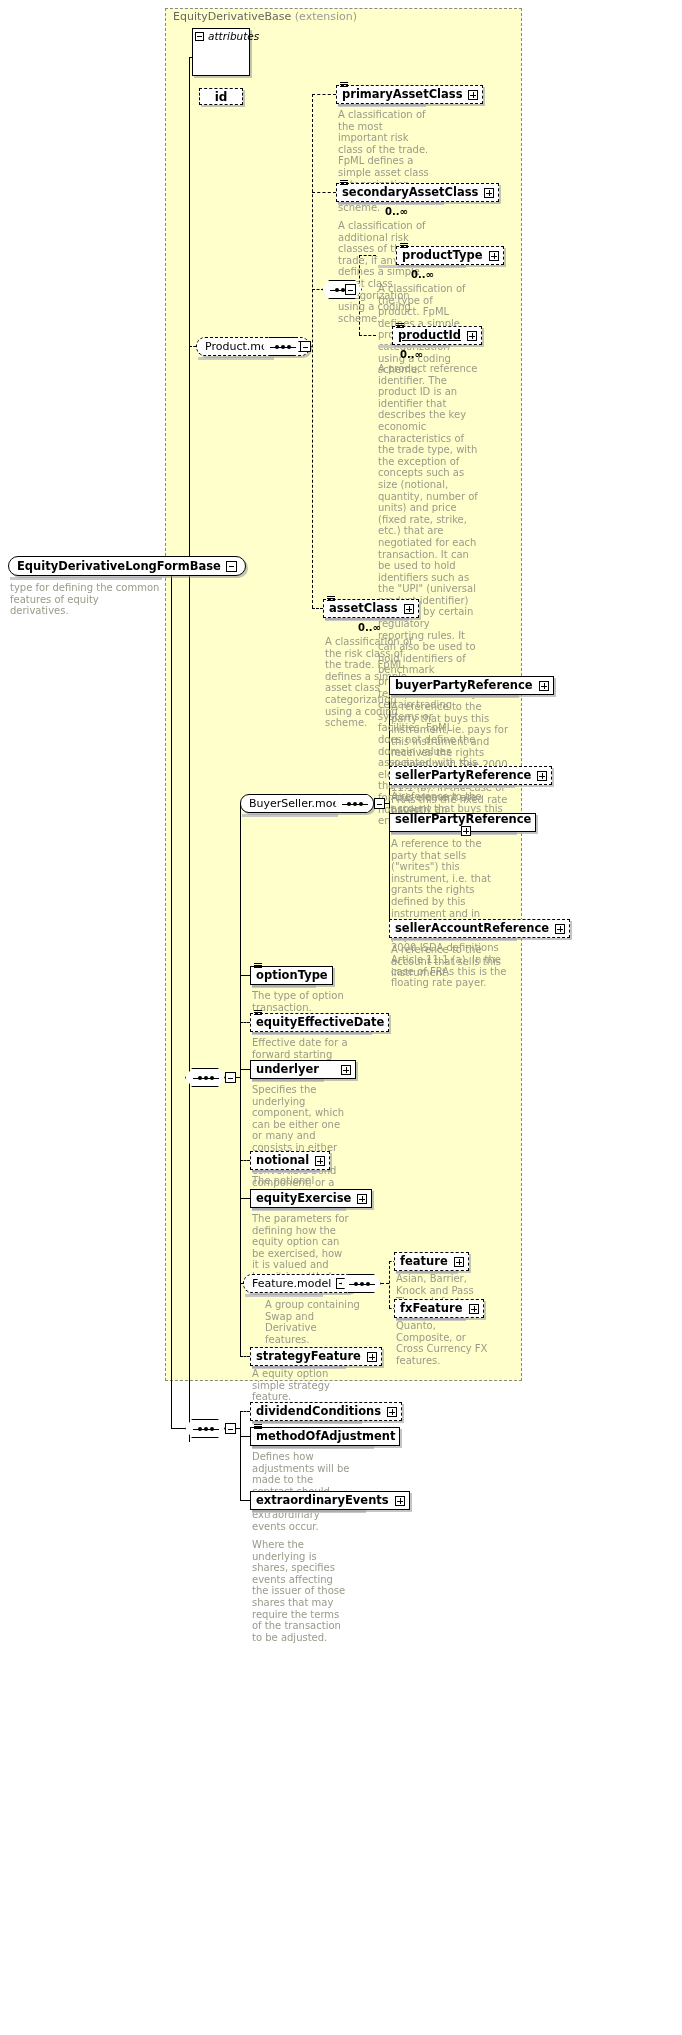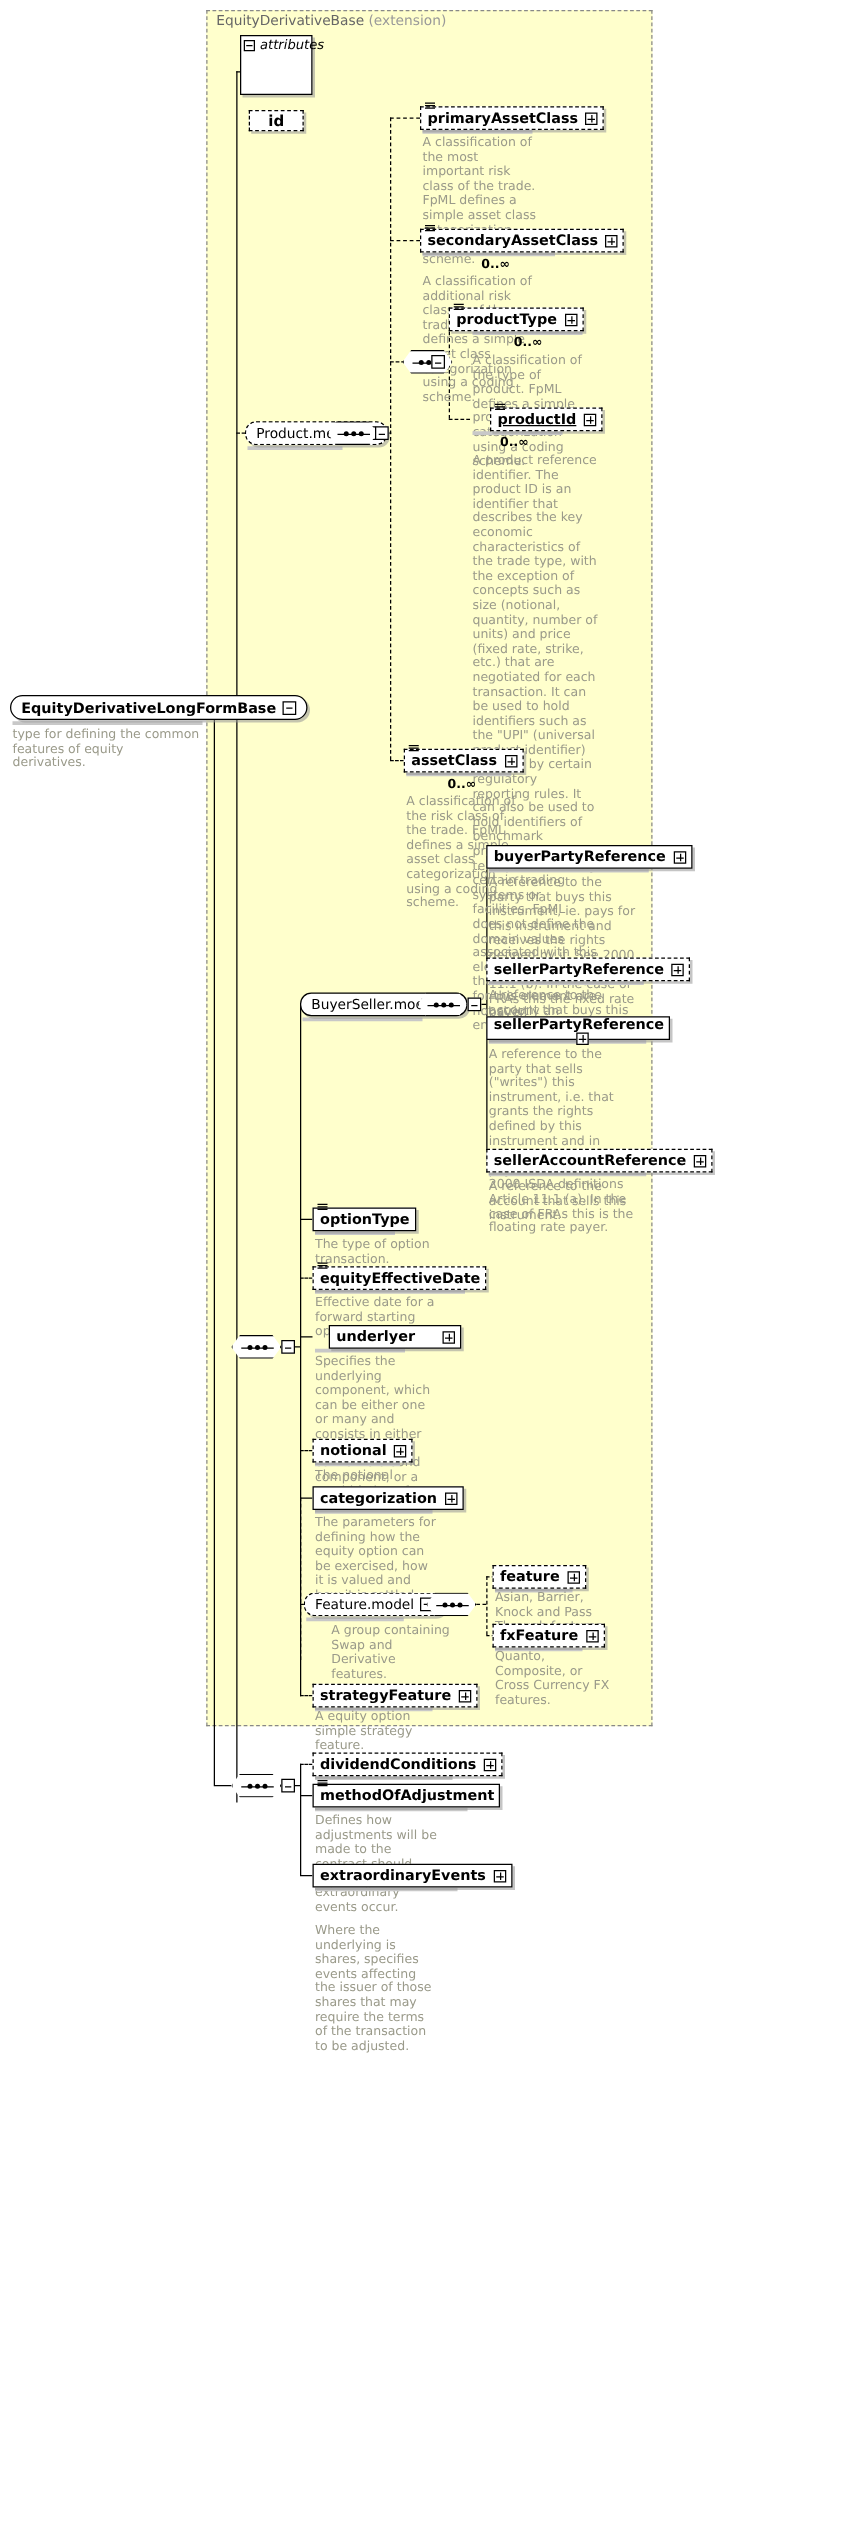--- a/index.html
+++ b/index.html
@@ -296,21 +296,21 @@
       <b></b>
       <b></b>
     </span>
 </div>
 <div class="minus" style="left:345px; top:284px;"></div>
 
 <div class="ln h" style="left:356px; top:289px; width:3px;"></div>
 <div class="lnd v" style="left:359px; top:255px; height:80px;"></div>
 
 <div class="lnd h" style="left:359px; top:255px; width:17px;"></div>
-<div class="node opt" style="left:359px; top:246px;justify-content:center;">
+<div class="node opt" style="left:396px; top:246px;justify-content:center;">
   <span class="stripes">
       <i></i>
       <i></i>
       <i></i>
     </span>
   <span class="lbl">productType</span>
   <span class="plus"></span>
 </div>
 <div class="ubar" style="left:378px; top:265px; width:88px;"></div>
 <div class="card" style="left:411px; top:269px;">0..∞</div>
@@ -426,38 +426,38 @@
       <i></i>
       <i></i>
       <i></i>
     </span>
   <span class="lbl">equityEffectiveDate</span>
 </div>
 <div class="ubar" style="left:252px; top:1032px; width:120px;"></div>
 <div class="anno" style="left:252px; top:1037px; width:96px;">Effective date for a forward starting option.</div>
 
 <div class="ln h" style="left:240px; top:1069px; width:10px;"></div>
-<div class="node" style="left:263px; top:1060px;gap:16px;">
+<div class="node" style="left:250px; top:1060px;gap:16px;">
   <span class="lbl">underlyer</span>
   <span class="plus"></span>
 </div>
 <div class="ubar" style="left:252px; top:1079px; width:72px;"></div>
 <div class="anno" style="left:252px; top:1084px; width:98px;">Specifies the underlying component, which can be either one or many and consists in either equity, index or convertible bond component, or a combination of these.</div>
 
 <div class="lnd h" style="left:240px; top:1160px; width:10px;"></div>
 <div class="node opt" style="left:250px; top:1151px;">
   <span class="lbl">notional</span>
   <span class="plus"></span>
 </div>
 <div class="ubar" style="left:252px; top:1170px; width:68px;"></div>
 <div class="anno" style="left:252px; top:1175px; width:98px;">The notional amount.</div>
 
 <div class="ln h" style="left:240px; top:1198px; width:10px;"></div>
 <div class="node" style="left:250px; top:1189px;">
-  <span class="lbl">categorization</span>
+  <span class="lbl">equityExercise</span>
   <span class="plus"></span>
 </div>
 <div class="ubar" style="left:252px; top:1208px; width:94px;"></div>
 <div class="anno" style="left:252px; top:1213px; width:98px;">The parameters for defining how the equity option can be exercised, how it is valued and how it is settled.</div>
 
 <div class="lnd v" style="left:240px; top:1198px; height:130px;"></div>
 <div class="lnd h" style="left:240px; top:1283px; width:6px;"></div>
 <div class="modelref dashed" style="left:243px; top:1274px;">
   <span>Feature.model</span>
   <span class="minus-inline"></span>

